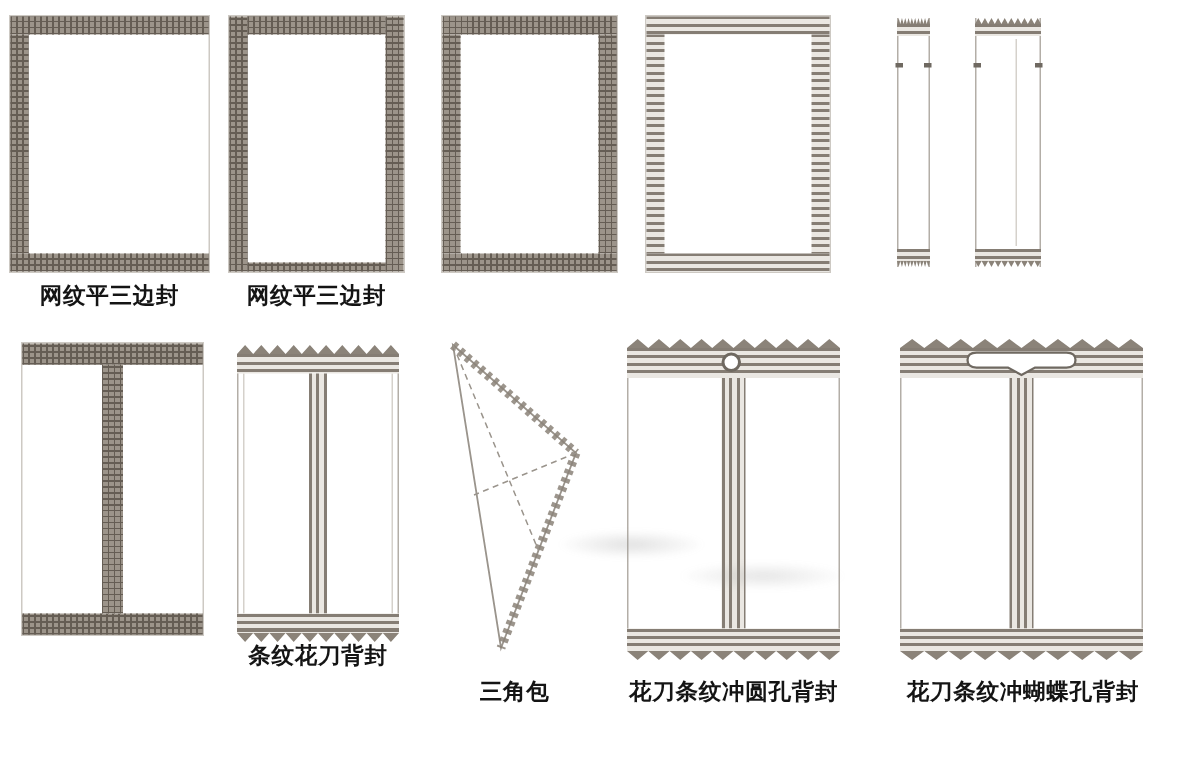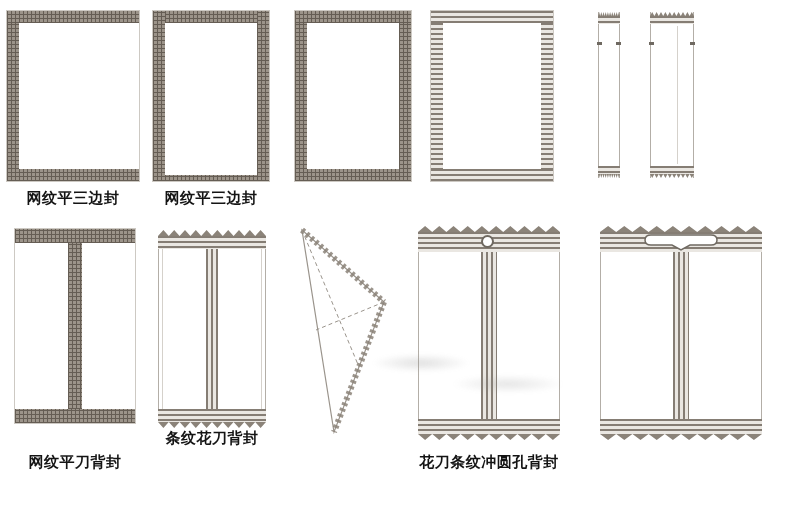--- a/index.html
+++ b/index.html
@@ -146,17 +146,18 @@
     <i class="sv" style="left:50%;margin-left:-8px;width:16px;top:26px;bottom:21px"></i>
     <i class="sh" style="left:0;right:0;bottom:6px;height:15px"></i>
     <i class="zz dn" style="bottom:0"></i>
   </div>
 
   <div class="wm" style="left:352px;top:348px;width:230px;height:50px"></div>
 
   <div class="lbl" style="left:6px;top:188px;width:134px">网纹平三边封</div>
   <div class="lbl" style="left:152px;top:188px;width:118px">网纹平三边封</div>
 
-  <div class="lbl" style="left:10px;top:452px;width:130px">网纹平刀背封</div>
   <div class="lbl" style="left:152px;top:428px;width:120px">条纹花刀背封</div>
+  <div class="lbl" style="left:288px;top:452px;width:110px">三角包</div>
   <div class="lbl" style="left:408px;top:452px;width:162px">花刀条纹冲圆孔背封</div>
+  <div class="lbl" style="left:592px;top:452px;width:180px">花刀条纹冲蝴蝶孔背封</div>
 
 </div>
 
 </body></html>

